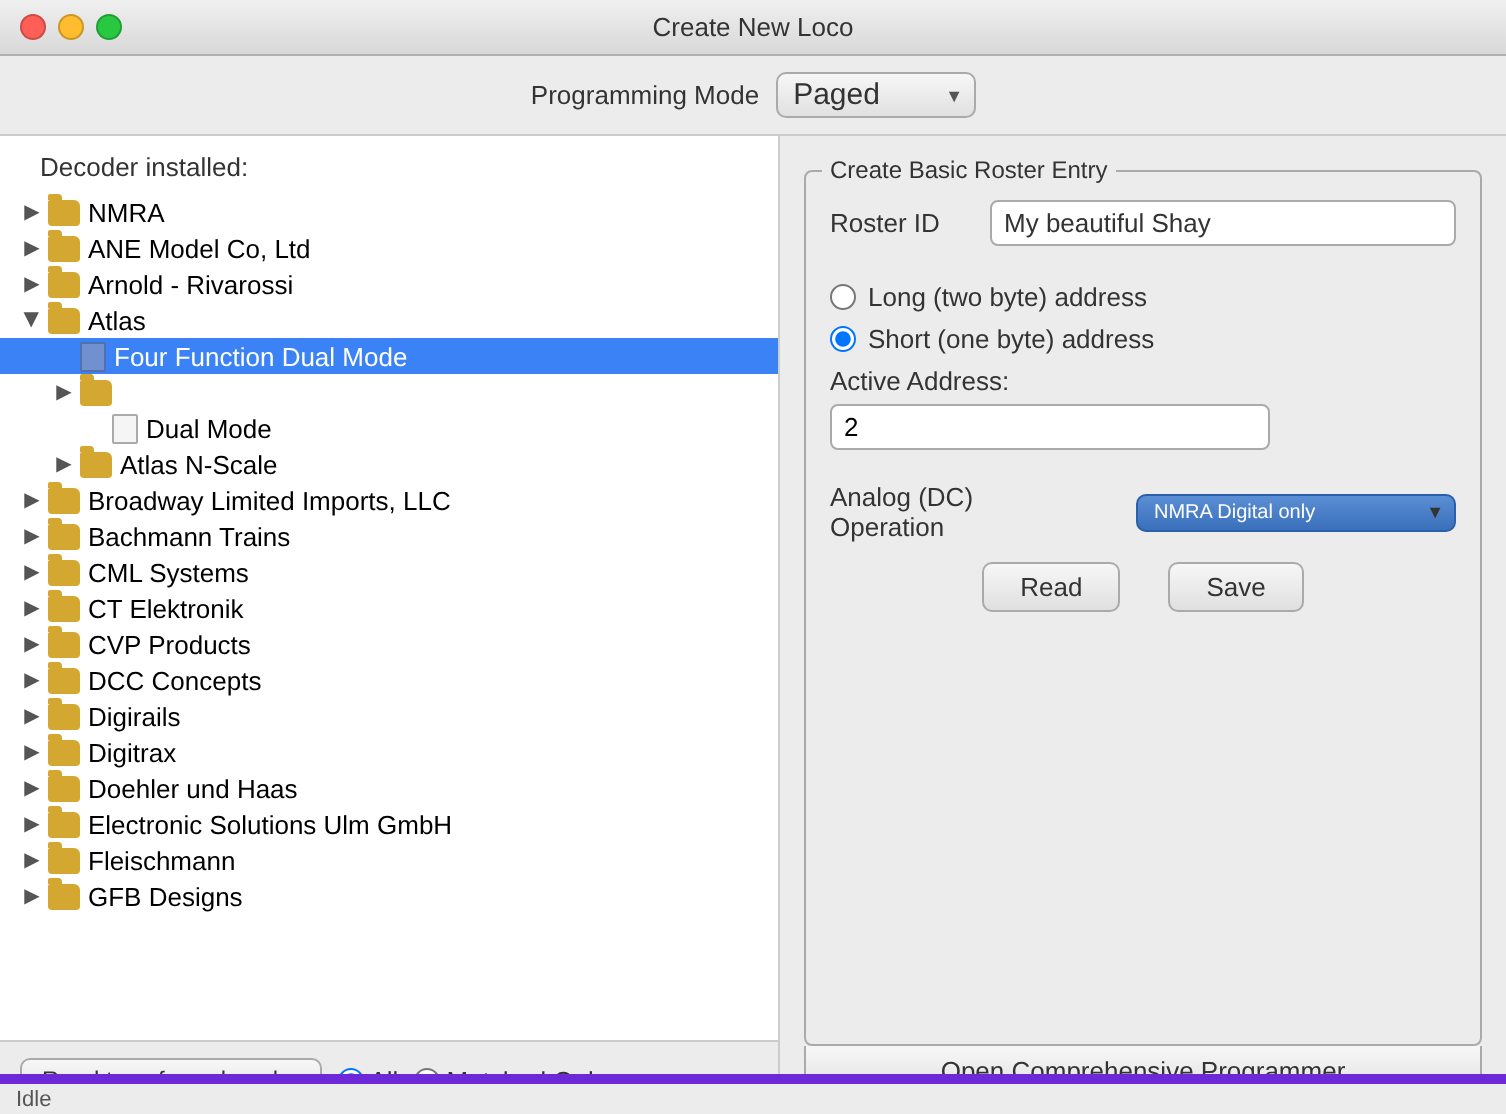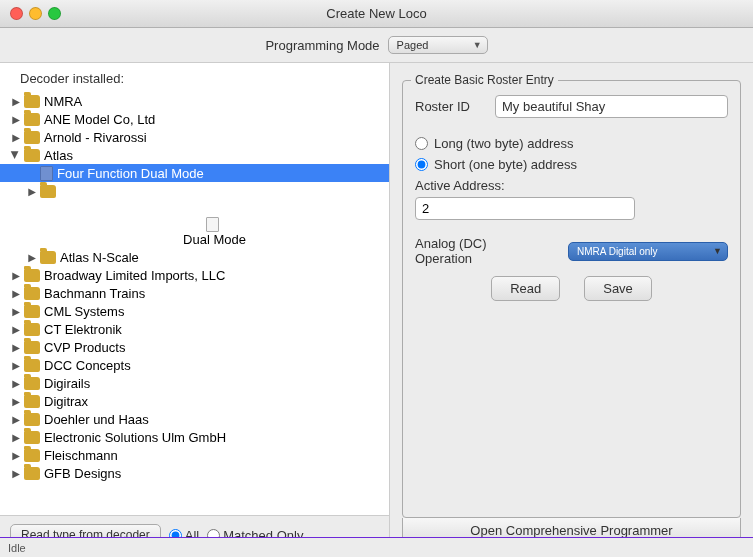--- a/index.html
+++ b/index.html
@@ -72,21 +72,21 @@
       transform: translateY(-50%);
       pointer-events: none;
     }
     .select-wrapper select {
       appearance: none;
       -webkit-appearance: none;
       background: linear-gradient(to bottom, #f7f7f7, #e0e0e0);
       border: 1px solid #aaa;
       border-radius: 5px;
       padding: 2px 22px 2px 8px;
-      font-size: 11px;
+      font-size: 15px;
       color: #333;
       cursor: pointer;
       min-width: 100px;
     }
 
     
     .main-content {
       display: flex;
       height: calc(557px - 28px - 38px);
     }
@@ -330,40 +330,40 @@
       border: 1px solid #aaa;
       border-top: none;
       cursor: pointer;
       color: #333;
     }
 
     
     .status-bar {
       height: 20px;
       background: #ececec;
-      border-top: 1px solid #6d28d9;
+      border-top: 5px solid #6d28d9;
       display: flex;
       align-items: center;
       padding: 0 8px;
       font-size: 11px;
       color: #555;
       position: absolute;
       bottom: 0;
       left: 0;
       right: 0;
     }
 
     
     .tree-container::-webkit-scrollbar { width: 12px; }
     .tree-container::-webkit-scrollbar-track { background: #f0f0f0; }
     .tree-container::-webkit-scrollbar-thumb { background: #bbb; border-radius: 4px; border: 2px solid #f0f0f0; }
 
     .indent-1 { padding-left: 8px; }
     .indent-2 { padding-left: 24px; }
-    .indent-3 { padding-left: 40px; flex-direction: column; }
+    .indent-3 { padding-left: 40px; }
   </style>
 </head>
 <body>
 
 <div class="title-bar">
   <div class="title-bar-buttons">
     <div class="tb-btn tb-close"></div>
     <div class="tb-btn tb-min"></div>
     <div class="tb-btn tb-max"></div>
   </div>

